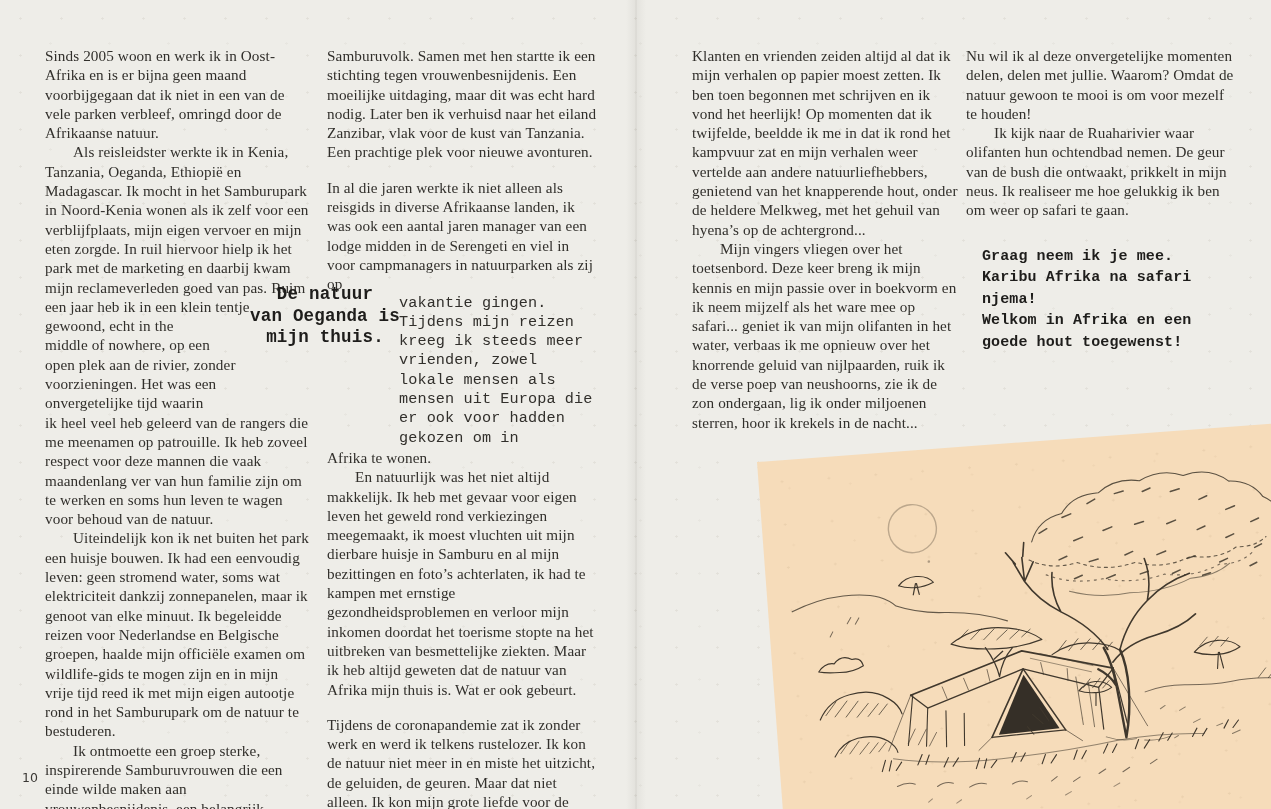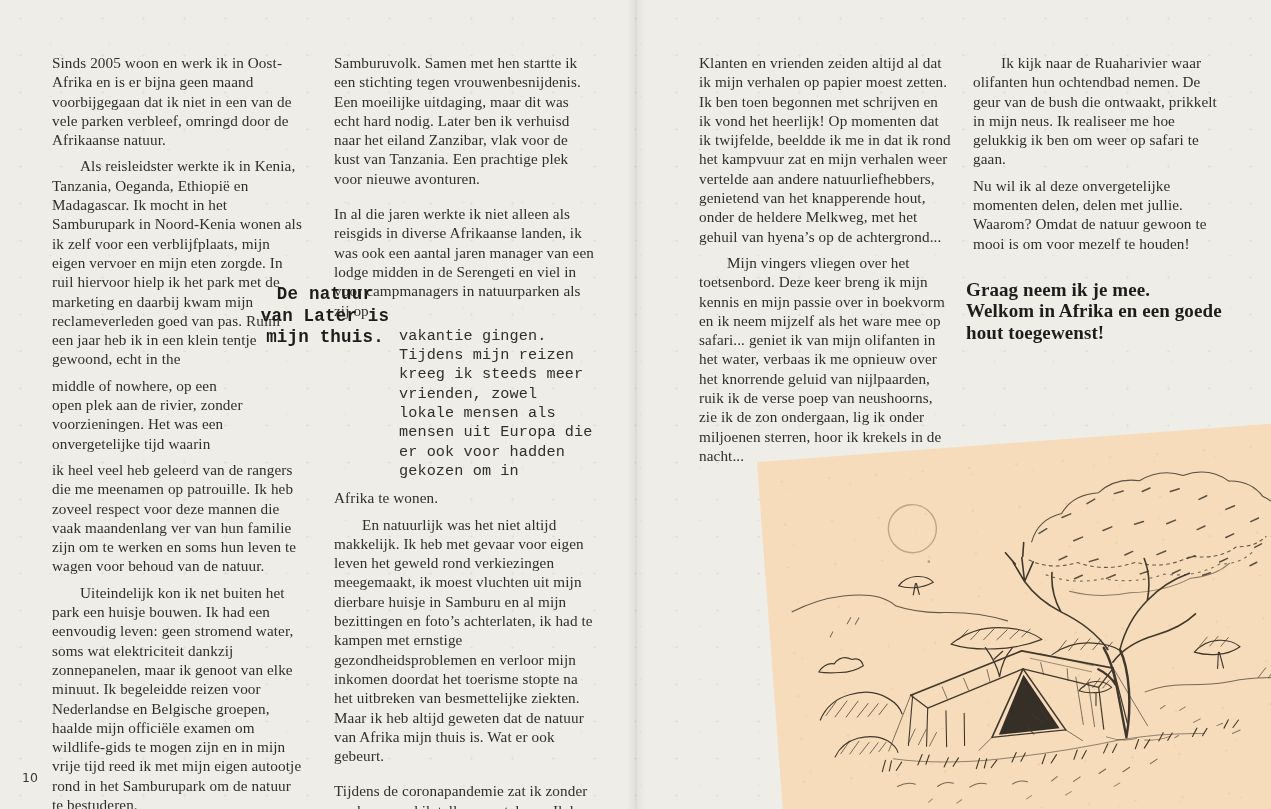--- a/index.html
+++ b/index.html
@@ -18,36 +18,36 @@
   .fold{
     position:absolute;left:626px;top:0;width:20px;height:809px;
     background:linear-gradient(90deg, rgba(60,54,45,0) 0%, rgba(60,54,45,.06) 45%, rgba(60,54,45,.13) 50%, rgba(60,54,45,.05) 56%, rgba(60,54,45,0) 100%);
     pointer-events:none;
   }
   .col{position:absolute;font-size:15.2px;line-height:19.3px;letter-spacing:.1px;text-align:left;}
   .col-l1{left:45px;top:46px;width:264px;}
   .col-l2{left:327px;top:46px;width:274px;}
   .col-r1{left:692px;top:46px;width:266px;}
   .col-r2{left:966px;top:46px;width:270px;}
-  .para{margin:7px;}
+  .para{margin:0;}
   .indent{text-indent:28px;}
   .gap{margin-top:16px;}
   .narrow-right{width:198px;}            
   .narrow-left{margin-left:72px;width:202px;font-family:Liberation Mono, monospace;} 
   .ital{}
   .pullquote{
     position:absolute;left:248px;top:284px;width:154px;
     font-family:Liberation Mono, monospace;font-weight:700;
     font-size:17.5px;line-height:21.5px;letter-spacing:.2px;
     color:#1e1d1b;text-align:center;
   }
   .closing{
     margin-top:26px;
-    font-family:Liberation Serif, serif;font-weight:700;
-    font-size:19px;line-height:21.5px;color:#1e1d1b;letter-spacing:.1px;
+    font-family:Liberation Mono, monospace;font-weight:700;
+    font-size:15px;line-height:21.5px;color:#1e1d1b;letter-spacing:.1px;margin-left:16px;
   }
   .pagenum{
     position:absolute;left:22px;top:770px;
     font-family:"DejaVu Sans", sans-serif;font-size:12.5px;color:#3a3834;text-align:right;
   }
   .sketch-paper{
     position:absolute;left:757px;top:462px;width:660px;height:520px;
     background:#f6dcba;
     background-image:
       radial-gradient(rgba(140,110,70,.10) 1px, transparent 1.4px),
@@ -76,34 +76,35 @@
     <p class="para">Samburuvolk. Samen met hen startte ik een stichting tegen vrouwenbesnijdenis. Een moeilijke uitdaging, maar dit was echt hard nodig. Later ben ik verhuisd naar het eiland Zanzibar, vlak voor de kust van Tanzania. Een prachtige plek voor nieuwe avonturen.</p>
     <p class="para gap">In al die jaren werkte ik niet alleen als reisgids in diverse Afrikaanse landen, ik was ook een aantal jaren manager van een lodge midden in de Serengeti en viel in voor campmanagers in natuurparken als zij op</p>
     <p class="para narrow-left">vakantie gingen. Tijdens mijn reizen kreeg ik steeds meer vrienden, zowel lokale mensen als mensen uit Europa die er ook voor hadden gekozen om in</p>
     <p class="para">Afrika te wonen.</p>
     <p class="para indent">En natuurlijk was het niet altijd makkelijk. Ik heb met gevaar voor eigen leven het geweld rond verkiezingen meegemaakt, ik moest vluchten uit mijn dierbare huisje in Samburu en al mijn bezittingen en foto’s achterlaten, ik had te kampen met ernstige gezondheidsproblemen en verloor mijn inkomen doordat het toerisme stopte na het uitbreken van besmettelijke ziekten. Maar ik heb altijd geweten dat de natuur van Afrika mijn thuis is. Wat er ook gebeurt.</p>
     <p class="para gap">Tijdens de coronapandemie zat ik zonder werk en werd ik telkens rustelozer. Ik kon de natuur niet meer in en miste het uitzicht, de geluiden, de geuren. Maar dat niet alleen. Ik kon mijn grote liefde voor de natuur niet meer delen met mensen.</p>
   </div>
 
   <div class="pullquote">
     <div>De natuur</div>
-    <div>van Later is</div>
+    <div>van Oeganda is</div>
     <div>mijn thuis.</div>
   </div>
 
   <div class="col col-r1">
     <p class="para">Klanten en vrienden zeiden altijd al dat ik mijn verhalen op papier moest zetten. Ik ben toen begonnen met schrijven en ik vond het heerlijk! Op momenten dat ik twijfelde, beeldde ik me in dat ik rond het kampvuur zat en mijn verhalen weer vertelde aan andere natuurliefhebbers, genietend van het knapperende hout, onder de heldere Melkweg, met het gehuil van hyena’s op de achtergrond...</p>
     <p class="para indent">Mijn vingers vliegen over het toetsenbord. Deze keer breng ik mijn kennis en mijn passie over in boekvorm en ik neem mijzelf als het ware mee op safari... geniet ik van mijn olifanten in het water, verbaas ik me opnieuw over het knorrende geluid van nijlpaarden, ruik ik de verse poep van neushoorns, zie ik de zon ondergaan, lig ik onder miljoenen sterren, hoor ik krekels in de nacht...</p>
   </div>
 
   <div class="col col-r2">
+    <p class="para">Nu wil ik al deze onvergetelijke momenten delen, delen met jullie. Waarom? Omdat de natuur gewoon te mooi is om voor mezelf te houden!</p>
     <p class="para indent">Ik kijk naar de Ruaharivier waar olifanten hun ochtendbad nemen. De geur van de bush die ontwaakt, prikkelt in mijn neus. Ik realiseer me hoe gelukkig ik ben om weer op safari te gaan.</p>
-    <p class="para">Nu wil ik al deze onvergetelijke momenten delen, delen met jullie. Waarom? Omdat de natuur gewoon te mooi is om voor mezelf te houden!</p>
     <div class="closing">
       <div>Graag neem ik je mee.</div>
+      <div>Karibu Afrika na safari njema!</div>
       <div>Welkom in Afrika en een goede hout toegewenst!</div>
     </div>
   </div>
 
   <div class="sketch-paper">
     <svg width="560" height="400" viewBox="0 0 560 400">
       <g stroke="#40382d" fill="none" stroke-linecap="round" stroke-linejoin="round">
 
         <circle cx="132" cy="78" r="24" stroke-opacity=".32" stroke-width="1.4"></circle>
         <circle cx="146" cy="112" r="1.3" fill="#40382d" stroke="none" opacity=".4"></circle>

